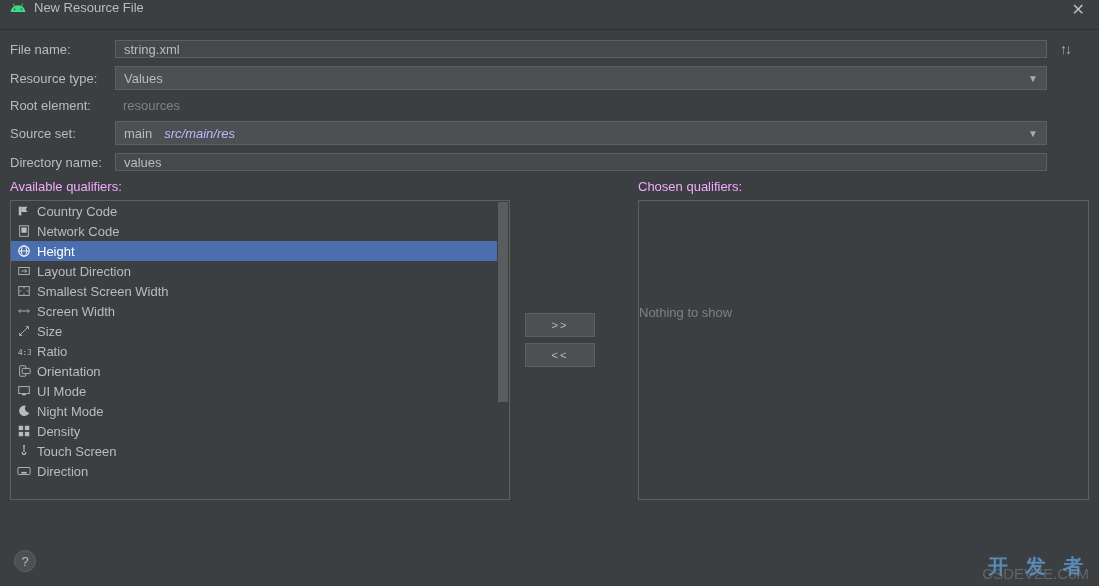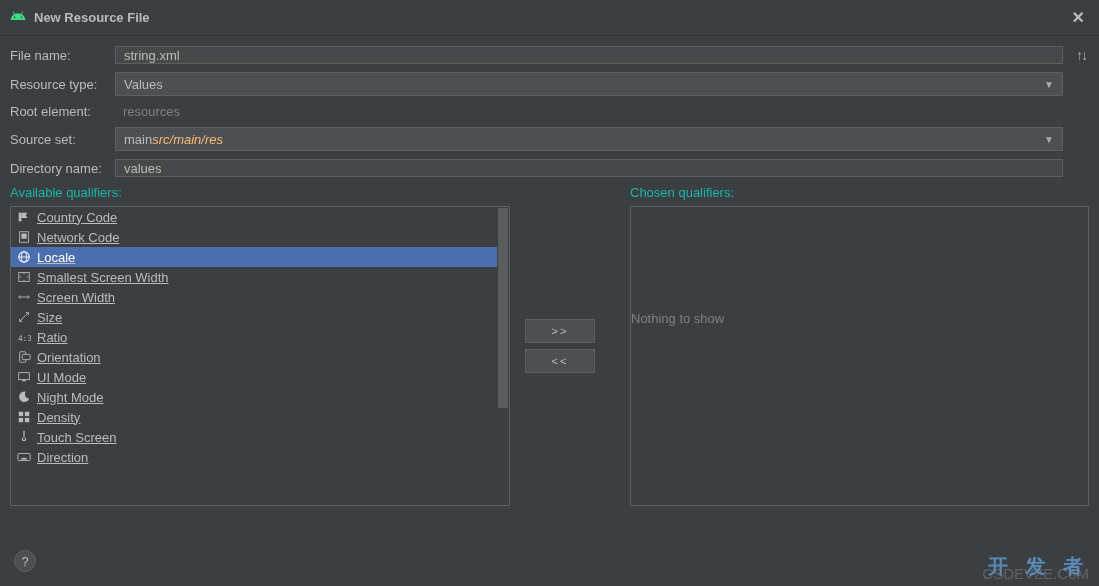--- a/index.html
+++ b/index.html
@@ -6,31 +6,30 @@
   body {
     width: 1099px; height: 586px;
     background: #3c3f41;
     font-family: "Segoe UI", sans-serif;
     font-size: 13px;
     color: #bbbbbb;
     overflow: hidden;
     position: relative;
   }
   .titlebar {
-    height: 36px;
-    display: flex; align-items: center;
+    height: 30px;
+    display: flex; align-items: flex-start;
     padding: 0 10px;
     border-bottom: 1px solid #323232;
-    font-weight: bold;
   }
   .android-icon svg { width: 16px; height: 16px; }
   .title-text { margin-left: 8px; color: #bbbbbb; }
   .close-x { margin-left: auto; font-size: 16px; color: #bbbbbb; cursor: pointer; padding: 0 4px;}
   .form {
-    padding: 10px 6px 0 10px;
+    padding: 10px 22px 0 10px;
   }
   .form-row {
     display: flex; align-items: center;
     margin-bottom: 8px;
   }
   .form-label {
     width: 105px;
     color: #bbbbbb;
   }
   .text-input {
@@ -51,48 +50,48 @@
     display: flex; align-items: center;
     padding: 0 8px;
     position: relative;
     cursor: pointer;
   }
   .select-box .arrow {
     margin-left: auto;
     color: #aaa;
     font-size: 10px;
   }
-  .source-path { color: #fdba74; font-style: italic; margin-left: 0;}
+  .source-path { color: #c4b5fd; font-style: italic; margin-left: 12px;}
   .sort-icons {
     width: 24px; text-align: center;
     color: #aaa; font-size: 14px;
     margin-left: 6px; cursor: pointer;
     letter-spacing: -2px;
   }
   .spacer-sort { width: 30px; }
   .qualifiers-section {
     display: flex;
     padding: 0 10px;
     gap: 0;
   }
   .qual-col {
     display: flex; flex-direction: column;
   }
   .qual-left { width: 500px; }
   .qual-mid { width: 100px; display:flex; flex-direction:column; align-items:center; justify-content:center; gap:6px;}
-  .qual-right { flex: 1; margin-left: 20px;}
-  .qual-header { color: #14b8a6; margin-bottom: 6px; }
+  .qual-right { flex: 1; margin-left: 28px;}
+  .qual-header { color: #f0abfc; margin-bottom: 6px; }
   .list-box {
     background: #3c3f41;
     border: 1px solid #5e6060;
     height: 300px;
     position: relative;
     overflow: hidden;
   }
-  .list-inner { position: relative; text-decoration: underline; }
+  .list-inner { position: relative; }
   .scroll-track {
     position:absolute; right:0; top:0; bottom:0; width:12px;
     background: #3c3f41;
   }
   .scroll-thumb {
     position:absolute; right:1px; top:1px; width:10px; height:200px;
     background: #5a5d5e; border-radius:0;
   }
   .list-item {
     display:flex; align-items:center;
@@ -216,21 +215,30 @@
             <span>Network Code</span>
           </div>
           <div class="list-item selected">
             <span class="li-icon">
               <svg viewBox="0 0 16 16">
                 <circle cx="8" cy="8" r="6" fill="none" stroke="#fff" stroke-width="1.2"></circle>
                 <ellipse cx="8" cy="8" rx="3" ry="6" fill="none" stroke="#fff" stroke-width="1"></ellipse>
                 <line x1="2" y1="8" x2="14" y2="8" stroke="#fff"></line>
               </svg>
             </span>
-            <span>Locale</span>
+            <span>Height</span>
+          </div>
+          <div class="list-item">
+            <span class="li-icon">
+              <svg viewBox="0 0 16 16">
+                <rect x="2" y="4" width="12" height="8" fill="none" stroke="#bbbbbb"></rect>
+                <path d="M5 8 L11 8 M9 6 L11 8 L9 10" fill="none" stroke="#bbbbbb"></path>
+              </svg>
+            </span>
+            <span>Layout Direction</span>
           </div>
           <div class="list-item">
             <span class="li-icon">
               <svg viewBox="0 0 16 16">
                 <rect x="2" y="3" width="12" height="10" fill="none" stroke="#bbbbbb"></rect>
                 <path d="M5 8 L3 8 M11 8 L13 8 M8 5 L8 3 M8 11 L8 13" stroke="#bbbbbb"></path>
               </svg>
             </span>
             <span>Smallest Screen Width</span>
           </div>

